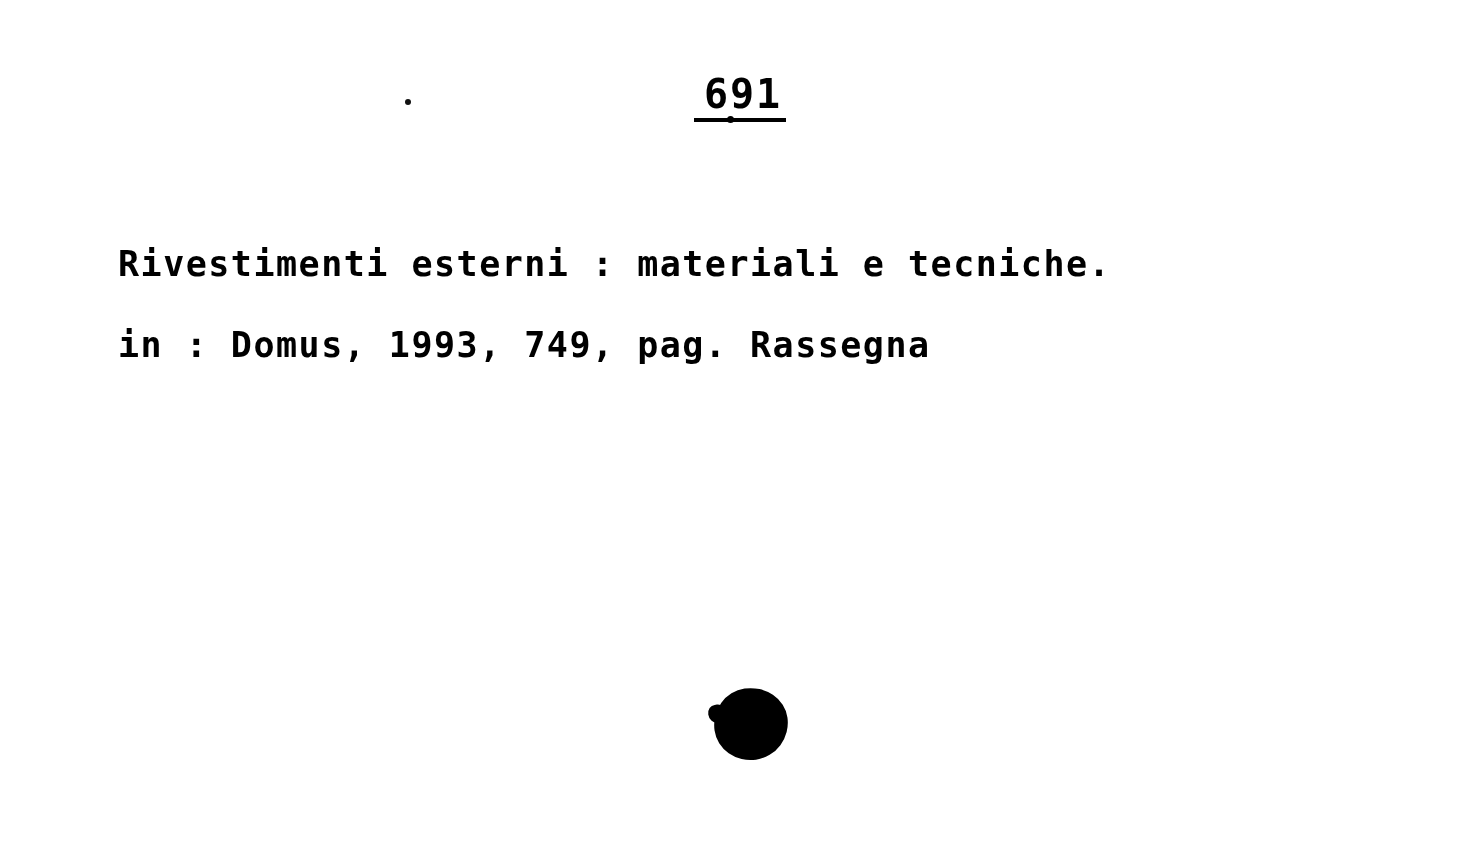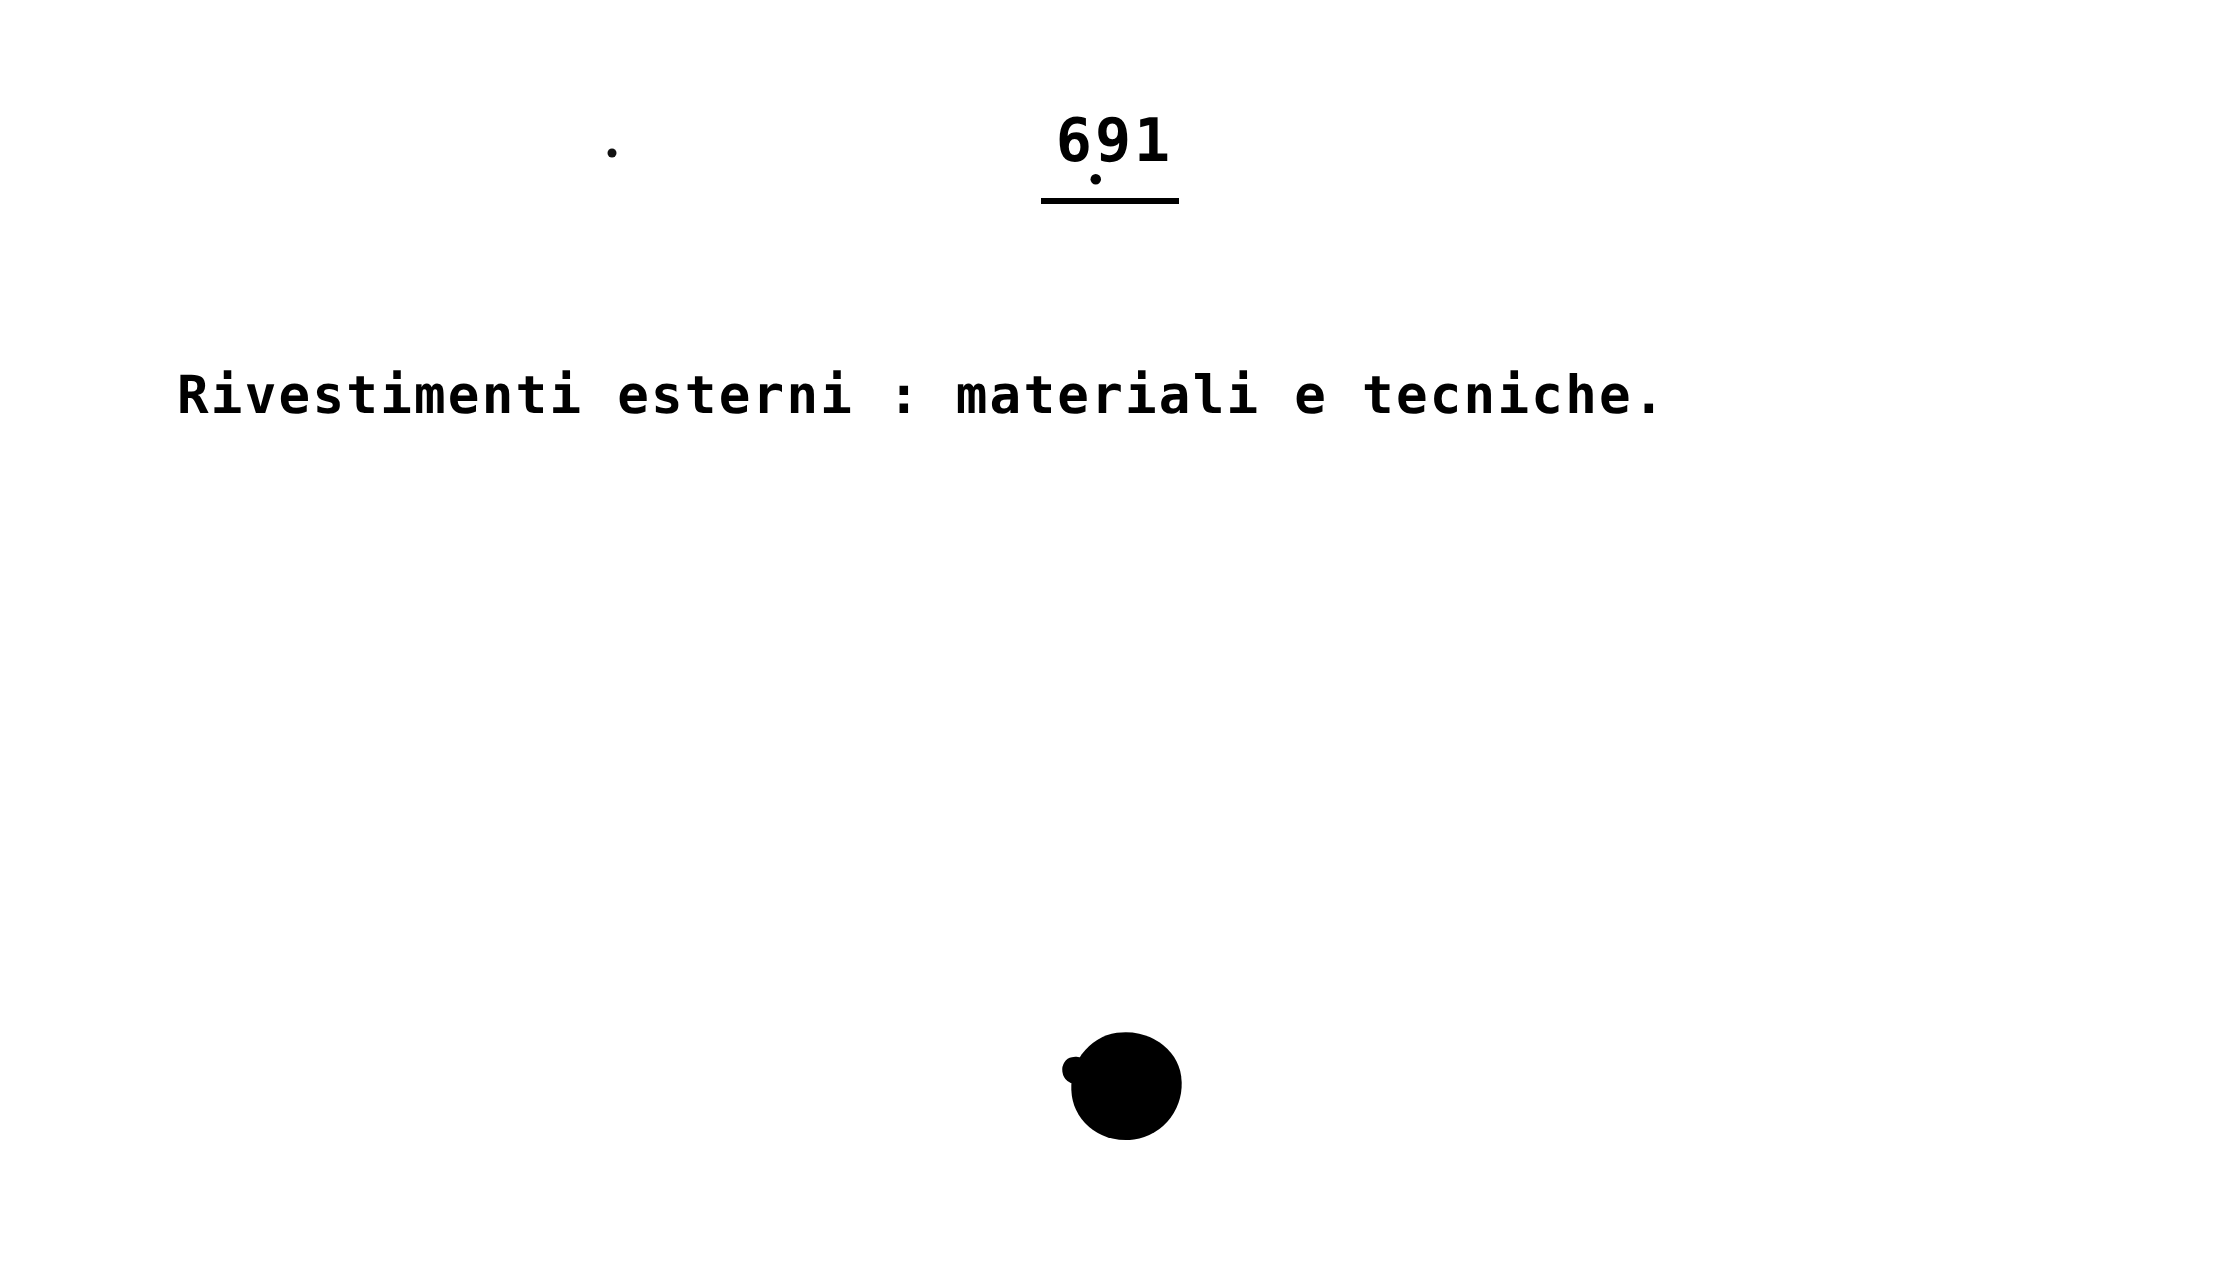--- a/index.html
+++ b/index.html
@@ -33,21 +33,21 @@
     width: 100%;
     text-align: center;
     font-size: 40px;
     font-weight: 700;
     letter-spacing: 2px;
     line-height: 1;
   }
   .card-number span {
     display: inline-block;
     border-bottom: 4px solid #000000;
-    padding: 0 4px 18px 10px;
+    padding: 0 4px 4px 10px;
   }
   
   .number-dot {
     position: absolute;
     left: 727px;
     top: 116px;
     width: 7px;
     height: 7px;
     background: #000000;
     border-radius: 50%;
@@ -98,16 +98,17 @@
 
   <div class="speck"></div>
 
   <div class="card-number">
     <span>691</span>
   </div>
   <div class="number-dot"></div>
 
   <div class="title-line">Rivestimenti esterni : materiali e tecniche.</div>
 
+  <div class="source-line">in : Domus, 1993, 749, pag. Rassegna</div>
 
   <div class="ink-blot"></div>
 
 </div>
 
 </body></html>

